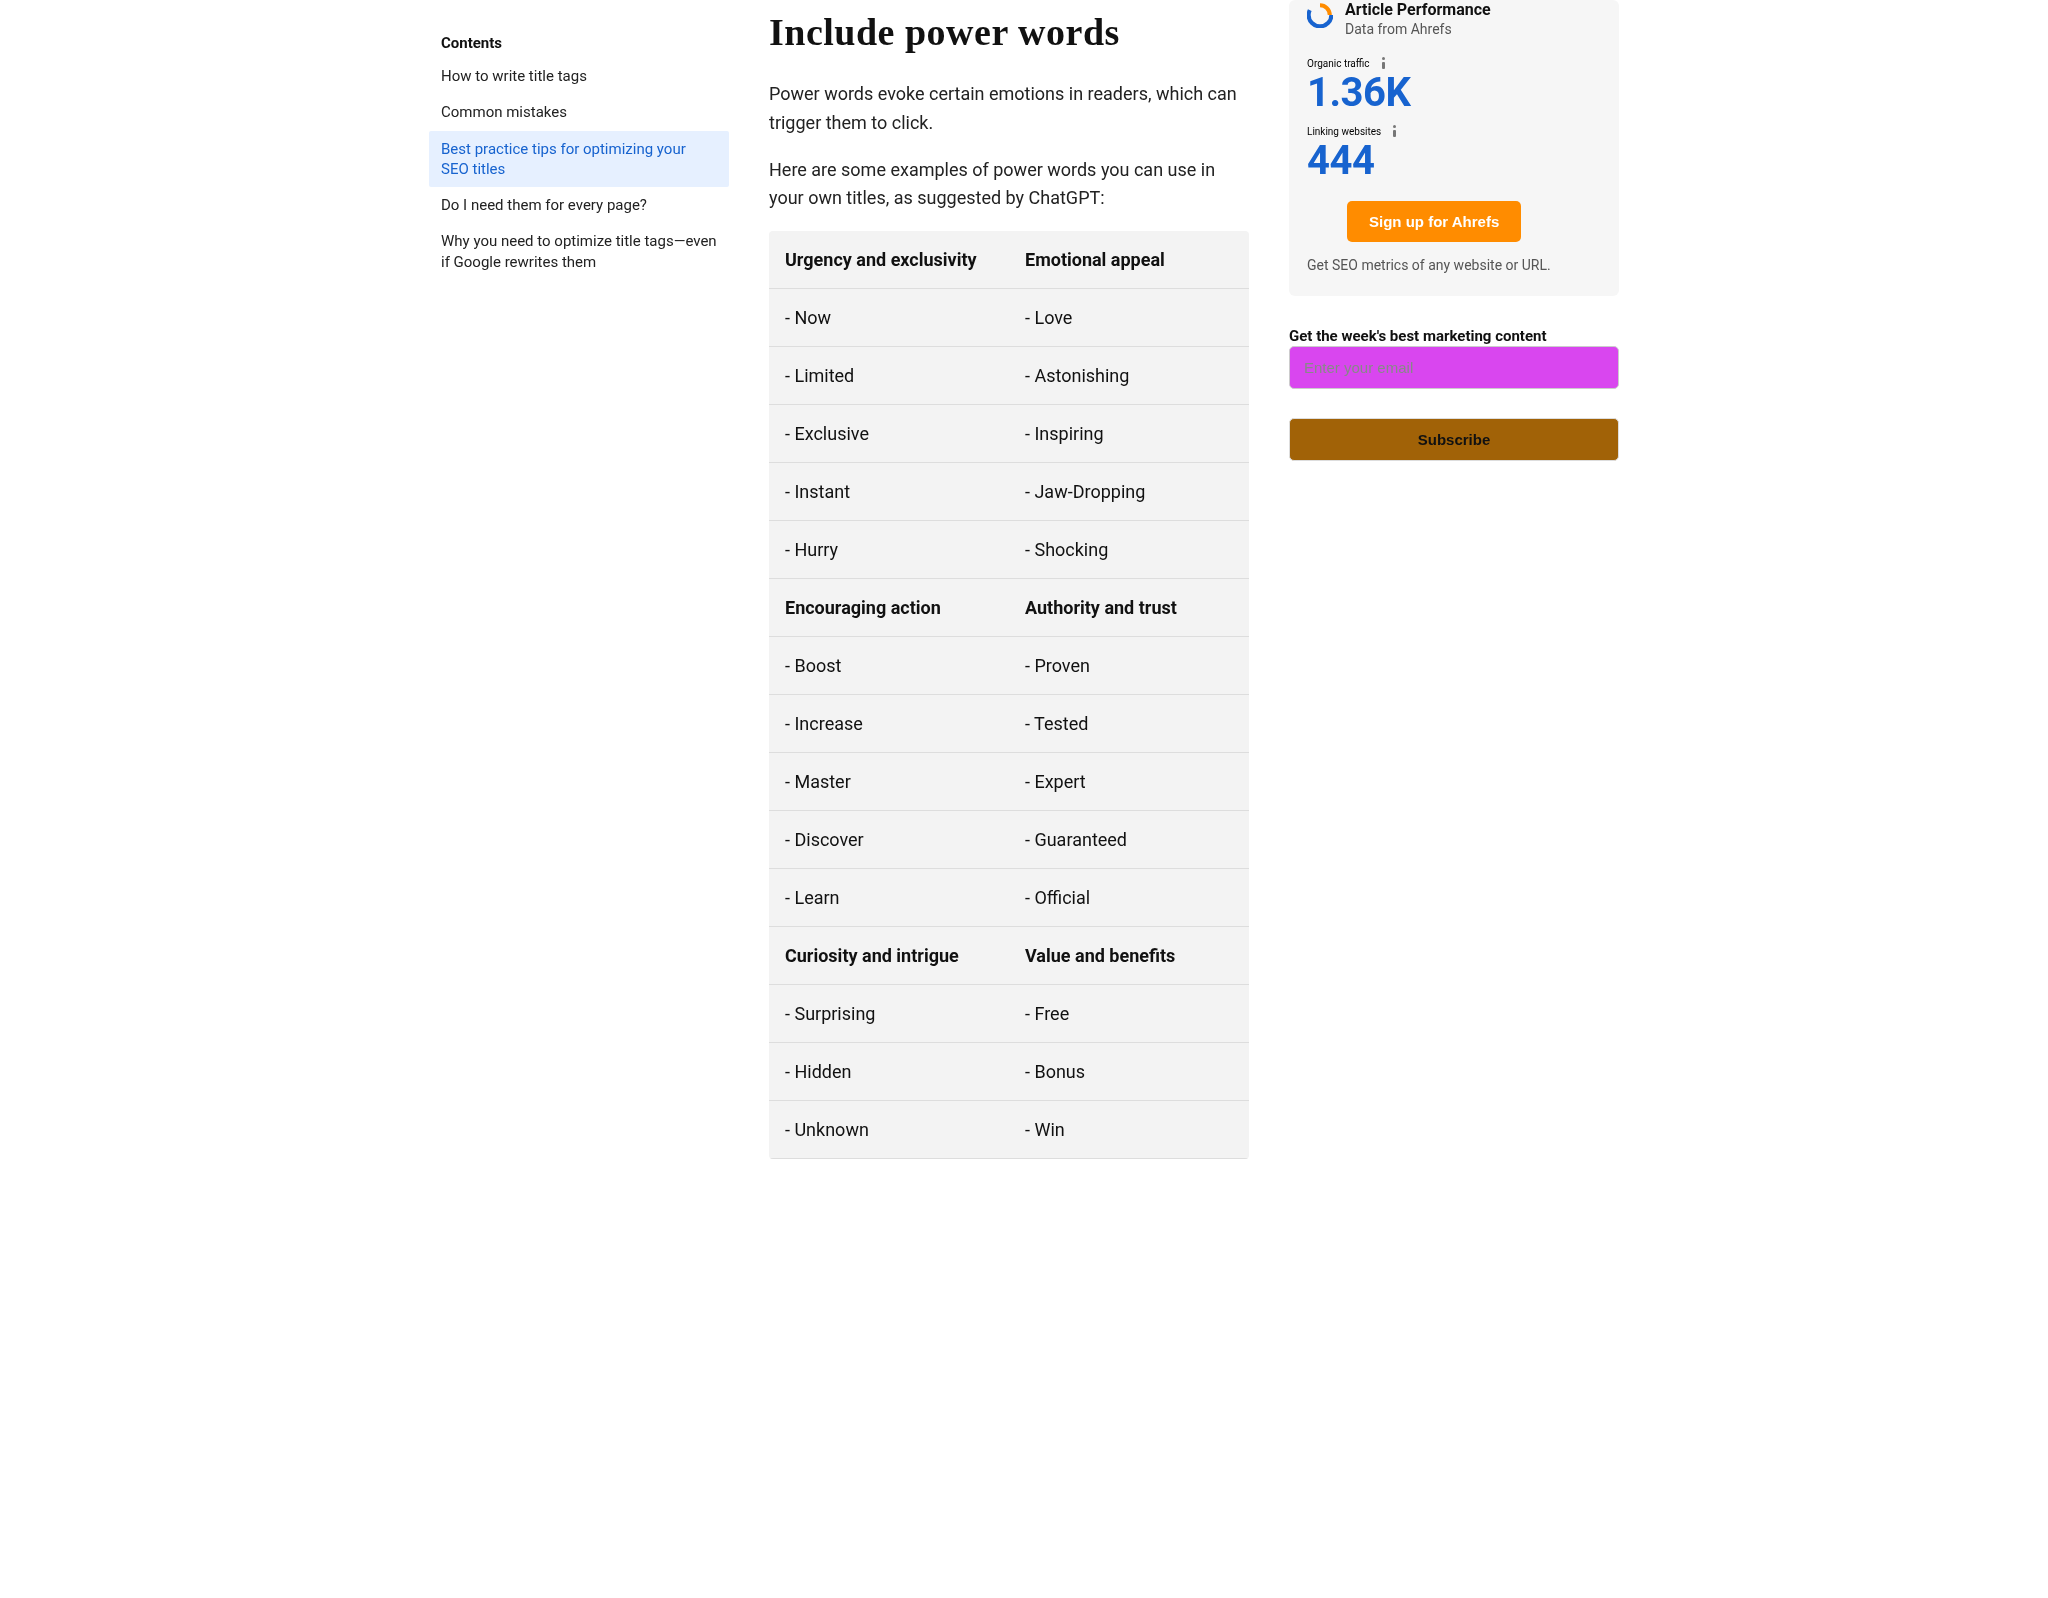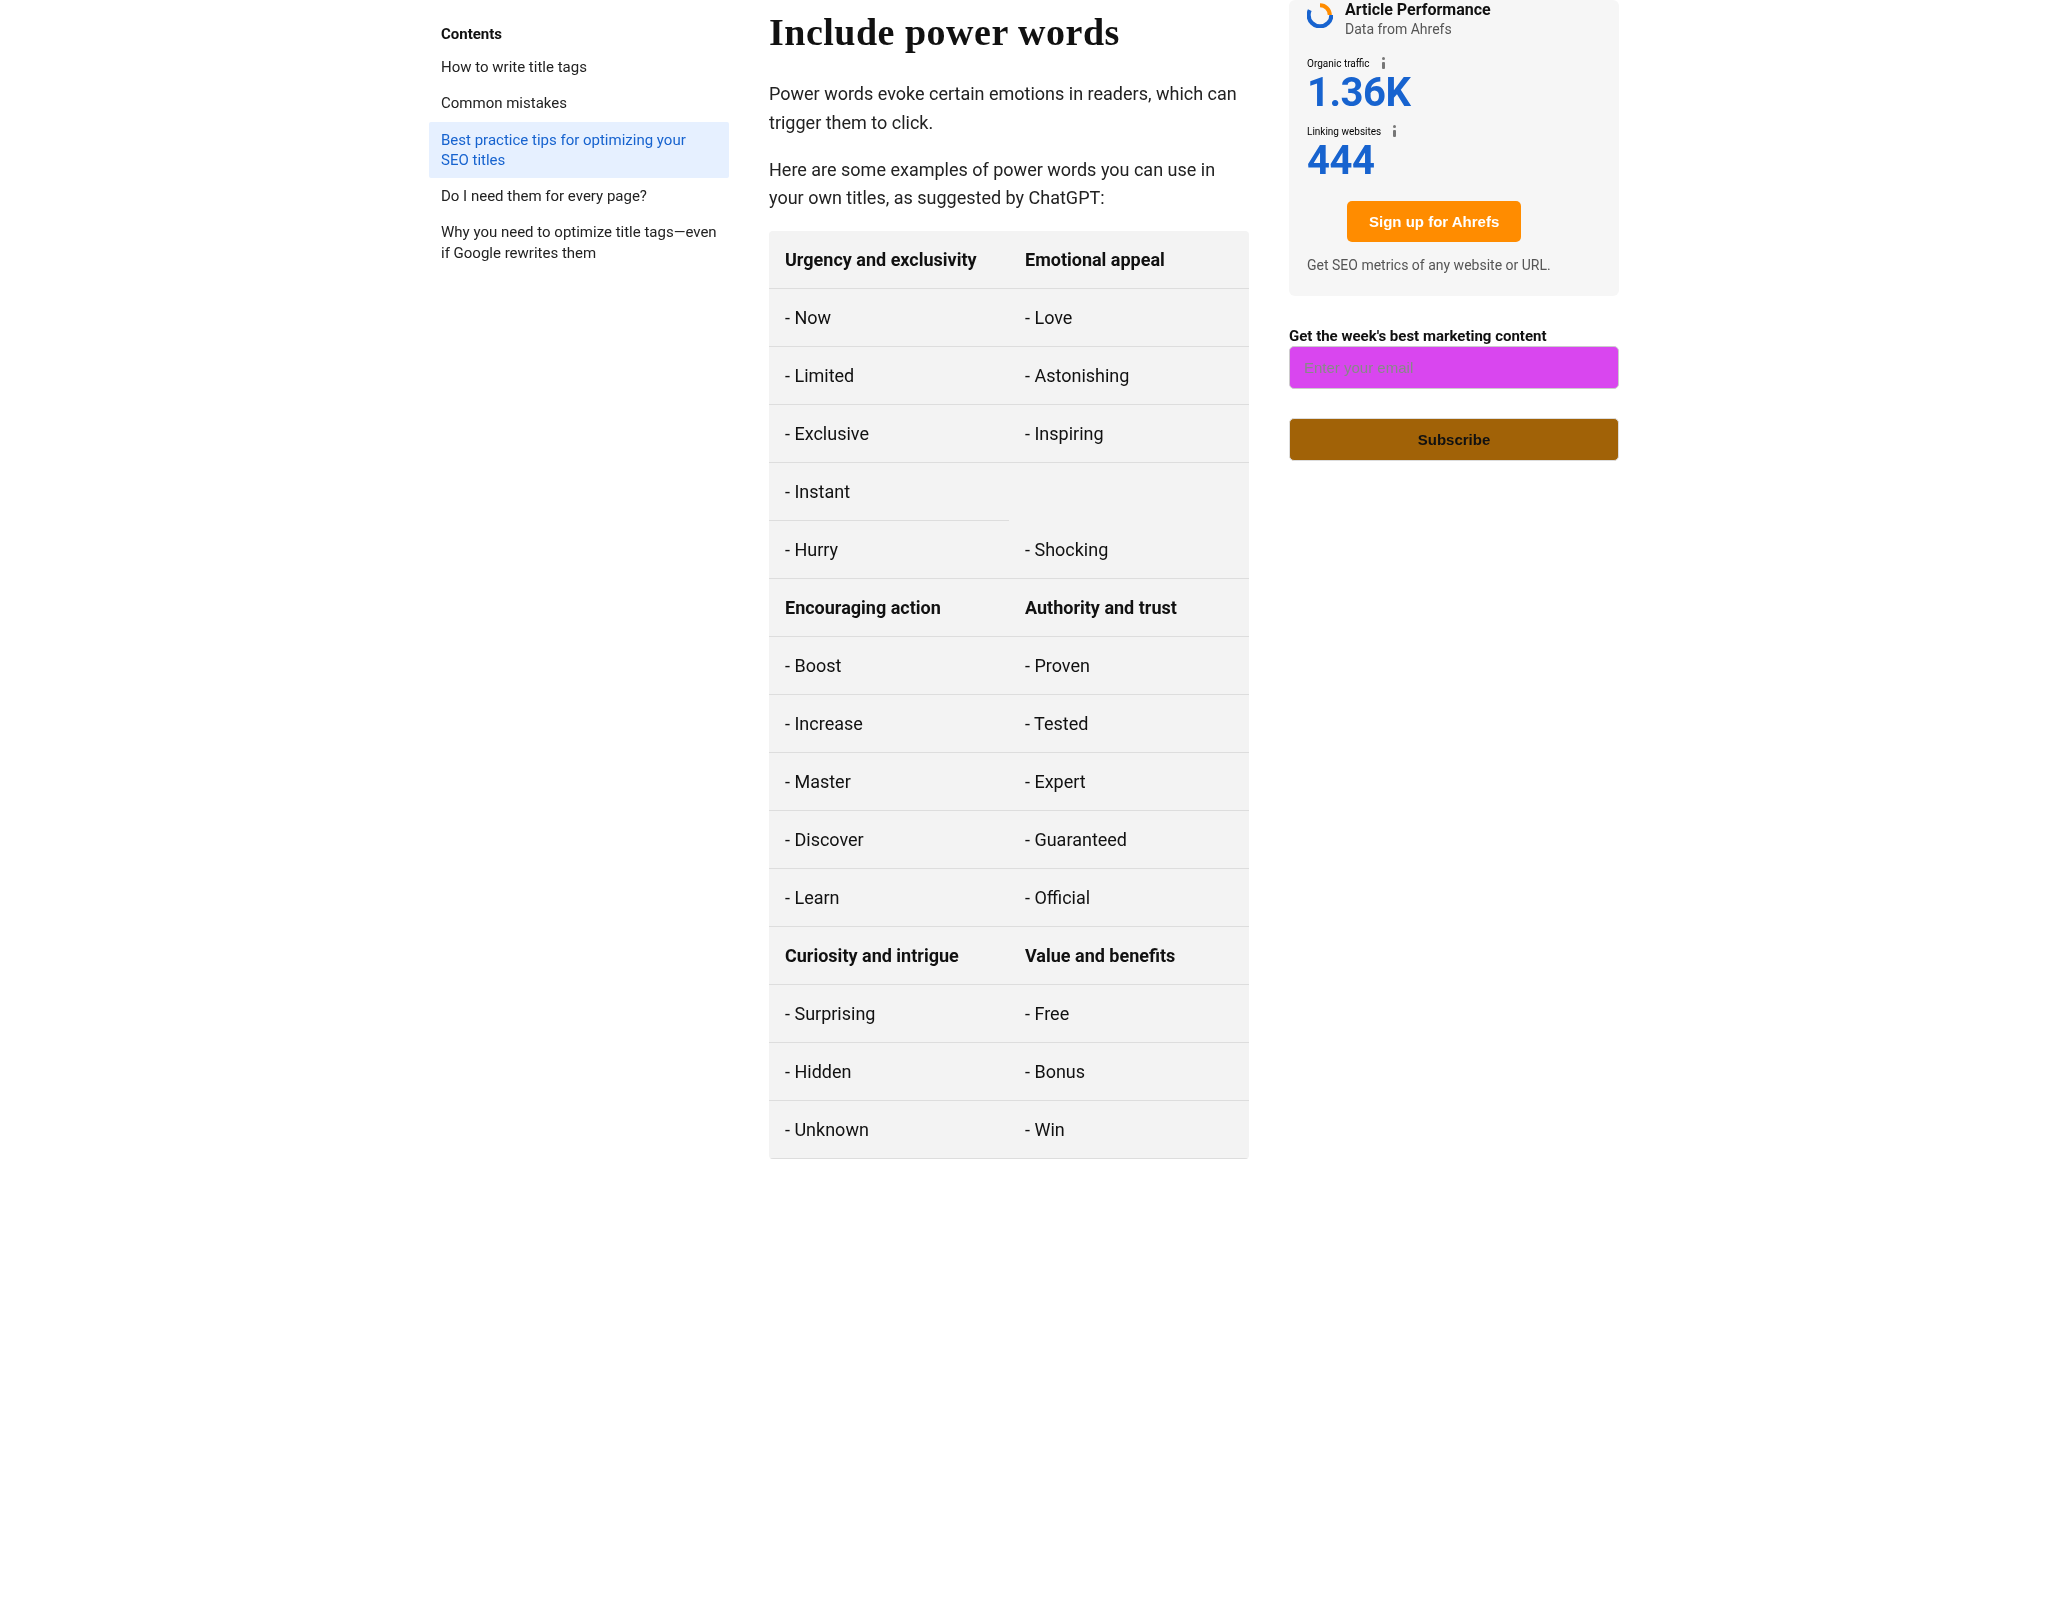--- a/index.html
+++ b/index.html
@@ -12,21 +12,21 @@
   .page {
     display: grid;
     grid-template-columns: 300px 1fr 330px;
     gap: 40px;
     max-width: 1230px;
     margin: 0 auto;
     padding: 0 20px;
   }
   
   .toc {
-    padding-top: 19px;
+    padding-top: 28px;
   }
   .toc-title {
     font-weight: 700;
     font-size: 15px;
     padding: 6px 12px;
     color: #111;
   }
   .toc-item {
     display: block;
     padding: 8px 12px;
@@ -218,20 +218,21 @@
       <div class="pt-row">
           <div class="pt-cell">- Limited</div>
           <div class="pt-cell">- Astonishing</div>
         </div>
       <div class="pt-row">
           <div class="pt-cell">- Exclusive</div>
           <div class="pt-cell">- Inspiring</div>
         </div>
       <div class="pt-row">
           <div class="pt-cell">- Instant</div>
+          <div class="pt-cell">- Jaw-Dropping</div>
         </div>
       <div class="pt-row">
           <div class="pt-cell">- Hurry</div>
           <div class="pt-cell">- Shocking</div>
         </div>
 
       <div class="pt-row">
         <div class="pt-cell header">Encouraging action</div>
         <div class="pt-cell header">Authority and trust</div>
       </div>

